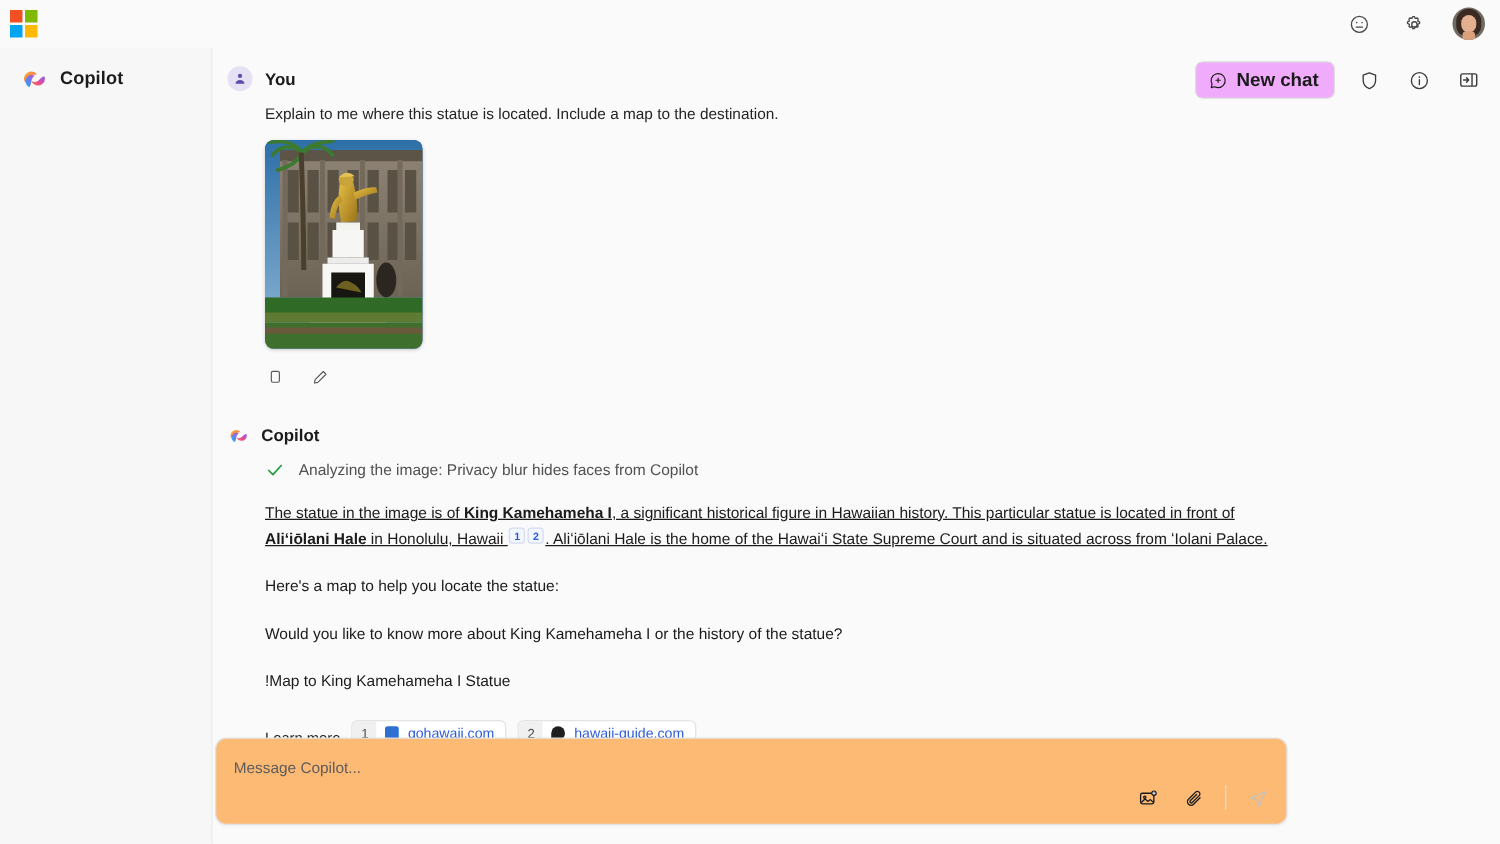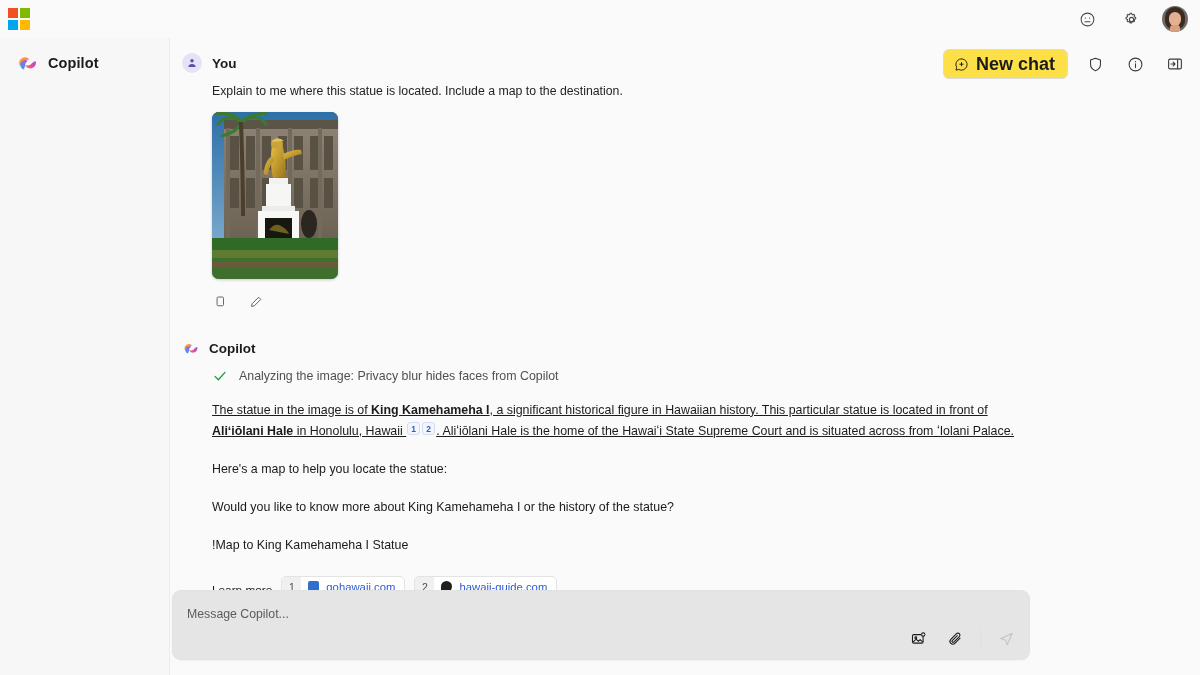--- a/index.html
+++ b/index.html
@@ -64,22 +64,22 @@
 
   
   .content { position: absolute; left: 170px; top: 0; width: 1030px; height: 637px; }
   .chat-header {
     position: absolute; right: 0; top: 0; height: 52px; display: flex;
     align-items: center; gap: 14px; padding-right: 12px;
   }
   .new-chat {
     display: flex; align-items: center; gap: 7px;
     height: 30px; padding: 0 12px 0 10px;
-    background: #fde047; border: 1px solid #dcdcdc; border-radius: 6px;
-    font-size: 18px; font-weight: 600; color: #1b1b1b; cursor: pointer;
+    background: #f0abfc; border: 1px solid #dcdcdc; border-radius: 6px;
+    font-size: 15px; font-weight: 600; color: #1b1b1b; cursor: pointer;
   }
 
   
   .thread {
     position: absolute; left: 0; top: 0; width: 1030px; height: 637px;
     padding: 14px 0 0 0;
   }
   .msg { padding-left: 12px; }
   .msg-head { display: flex; align-items: center; gap: 10px; height: 22px; }
   .msg-author { font-size: 13.5px; font-weight: 700; }
@@ -137,21 +137,21 @@
     display: flex; align-items: center; gap: 6px; height: 19px; padding: 0 8px;
     background: #efefef; border-radius: 4px; font-size: 9.5px; font-weight: 700; color: #2b2b2b;
     margin-left: 4px;
   }
   .green-dot { width: 6px; height: 6px; border-radius: 50%; background: #1a8a35; }
   .disclaimer { font-size: 9.5px; color: #5e5e5e; margin-left: 5px; }
 
   
   .composer {
     position: absolute; left: 2px; bottom: 15px; width: 858px; height: 70px;
-    background: #e5e5e5; border: 1px solid #e2e2e2; border-radius: 9px;
+    background: #fdba74; border: 1px solid #e2e2e2; border-radius: 9px;
     box-shadow: 0 1px 2px rgba(0,0,0,.03);
   }
   .composer-placeholder {
     position: absolute; left: 14px; top: 16px; font-size: 12.3px; color: #5c5c5c;
   }
   .composer-tools {
     position: absolute; right: 11px; bottom: 9px; display: flex; align-items: center; gap: 13px;
   }
   .vdiv { width: 1px; height: 20px; background: #e0e0e0; }
 

